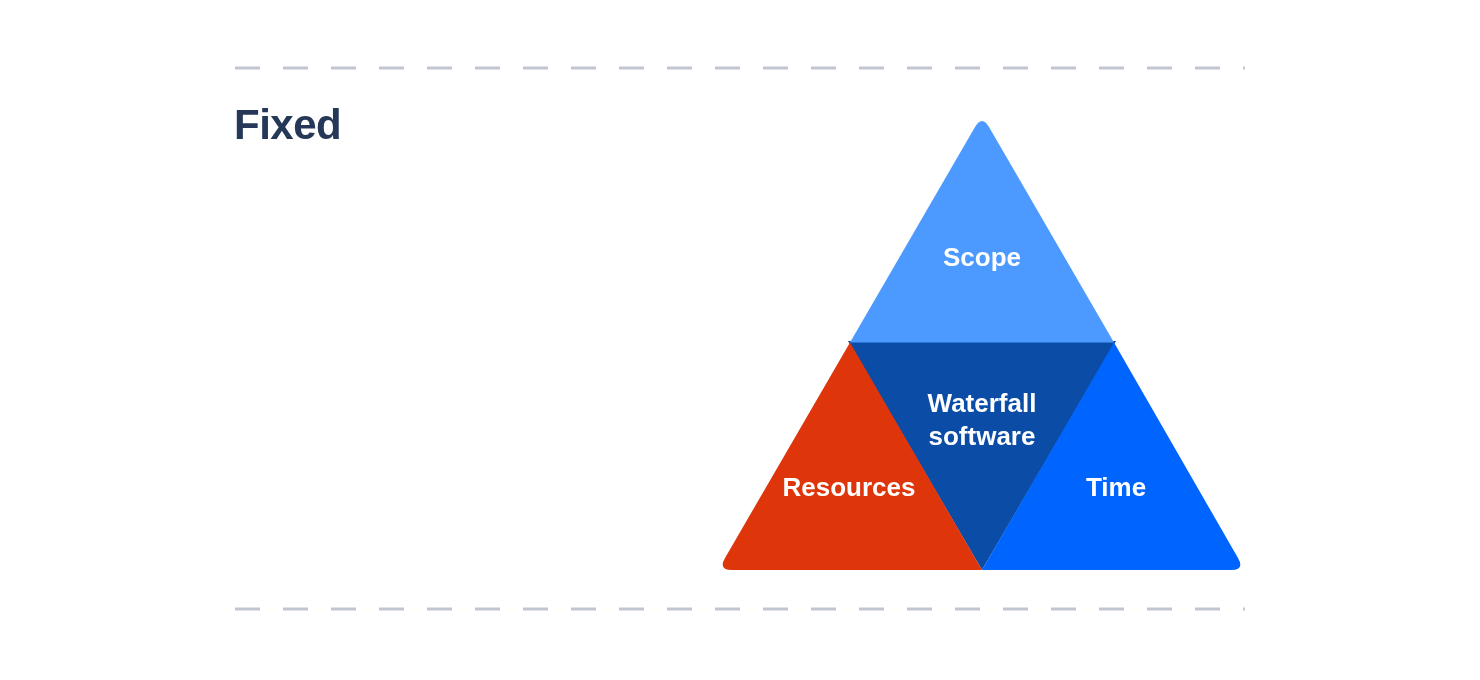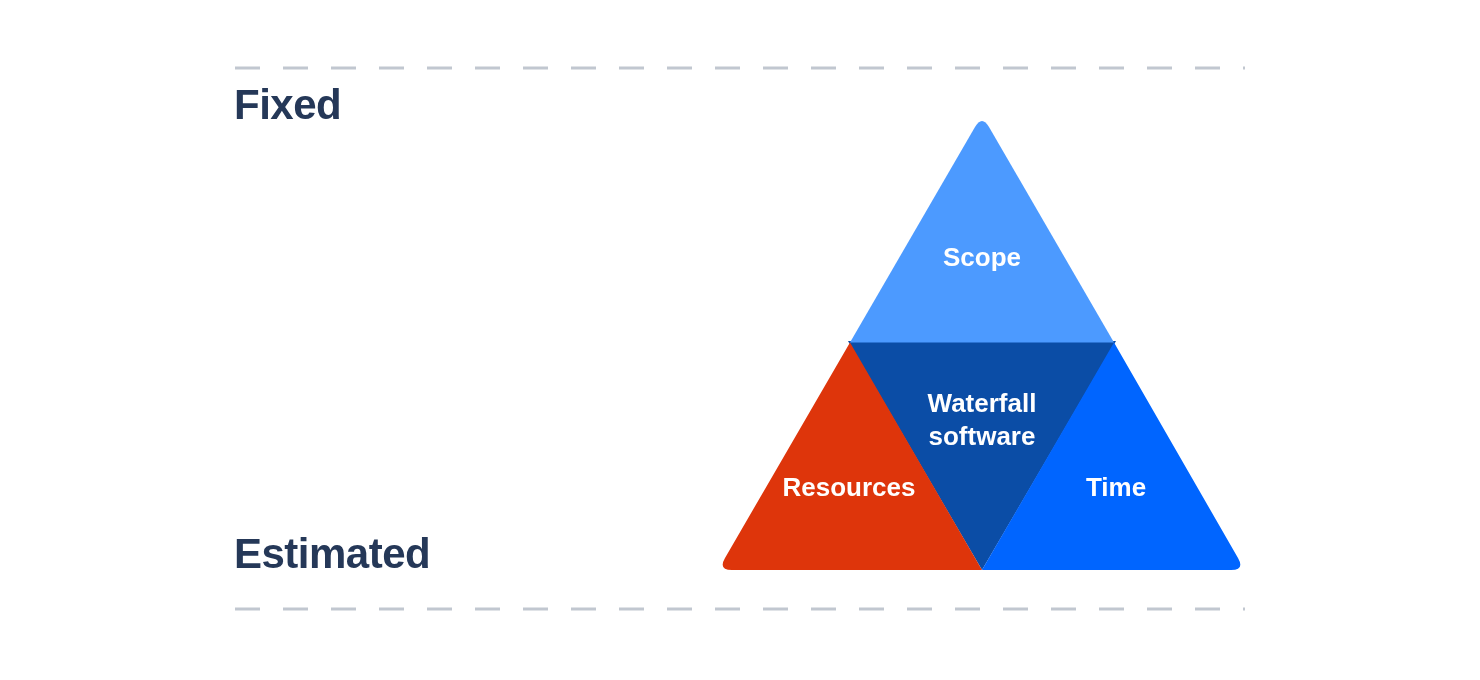--- a/index.html
+++ b/index.html
@@ -21,36 +21,35 @@
     top: 0;
   }
   .side-label {
     position: absolute;
     font-weight: 800;
     font-size: 42px;
     line-height: 1;
     color: #253858;
     letter-spacing: -0.5px;
   }
-  .side-label.fixed { left: 234px; top: 84px; }
+  .side-label.fixed { left: 234px; top: 104px; }
   .side-label.estimated { left: 234px; top: 533px; }
   .tri-text {
     font-family: "Liberation Sans", sans-serif;
     font-weight: bold;
     font-size: 26px;
   }
 </style>
 </head>
 <body>
 
 <div class="canvas">
 
   <div class="side-label fixed">Fixed</div>
 
-  <div class="side-label estimated">Estimated</div>
 
   <svg class="diagram-svg" width="1480" height="680" viewBox="0 0 1480 680">
 
     <line x1="235" y1="68" x2="1245" y2="68" stroke-width="3" stroke-dasharray="25 23" stroke="#C1C7D0"></line>
     <line x1="235" y1="609" x2="1245" y2="609" stroke-width="3" stroke-dasharray="25 23" stroke="#C1C7D0"></line>
 
     <path d="M 848,341 L 1116,341 L 982,570 Z" fill="#0B4DA6"></path>
 
     <path d="M 975,127 Q 982,115 989,127 L 1114,342.5 L 850,342.5 Z" fill="#4C9AFF"></path>
 

